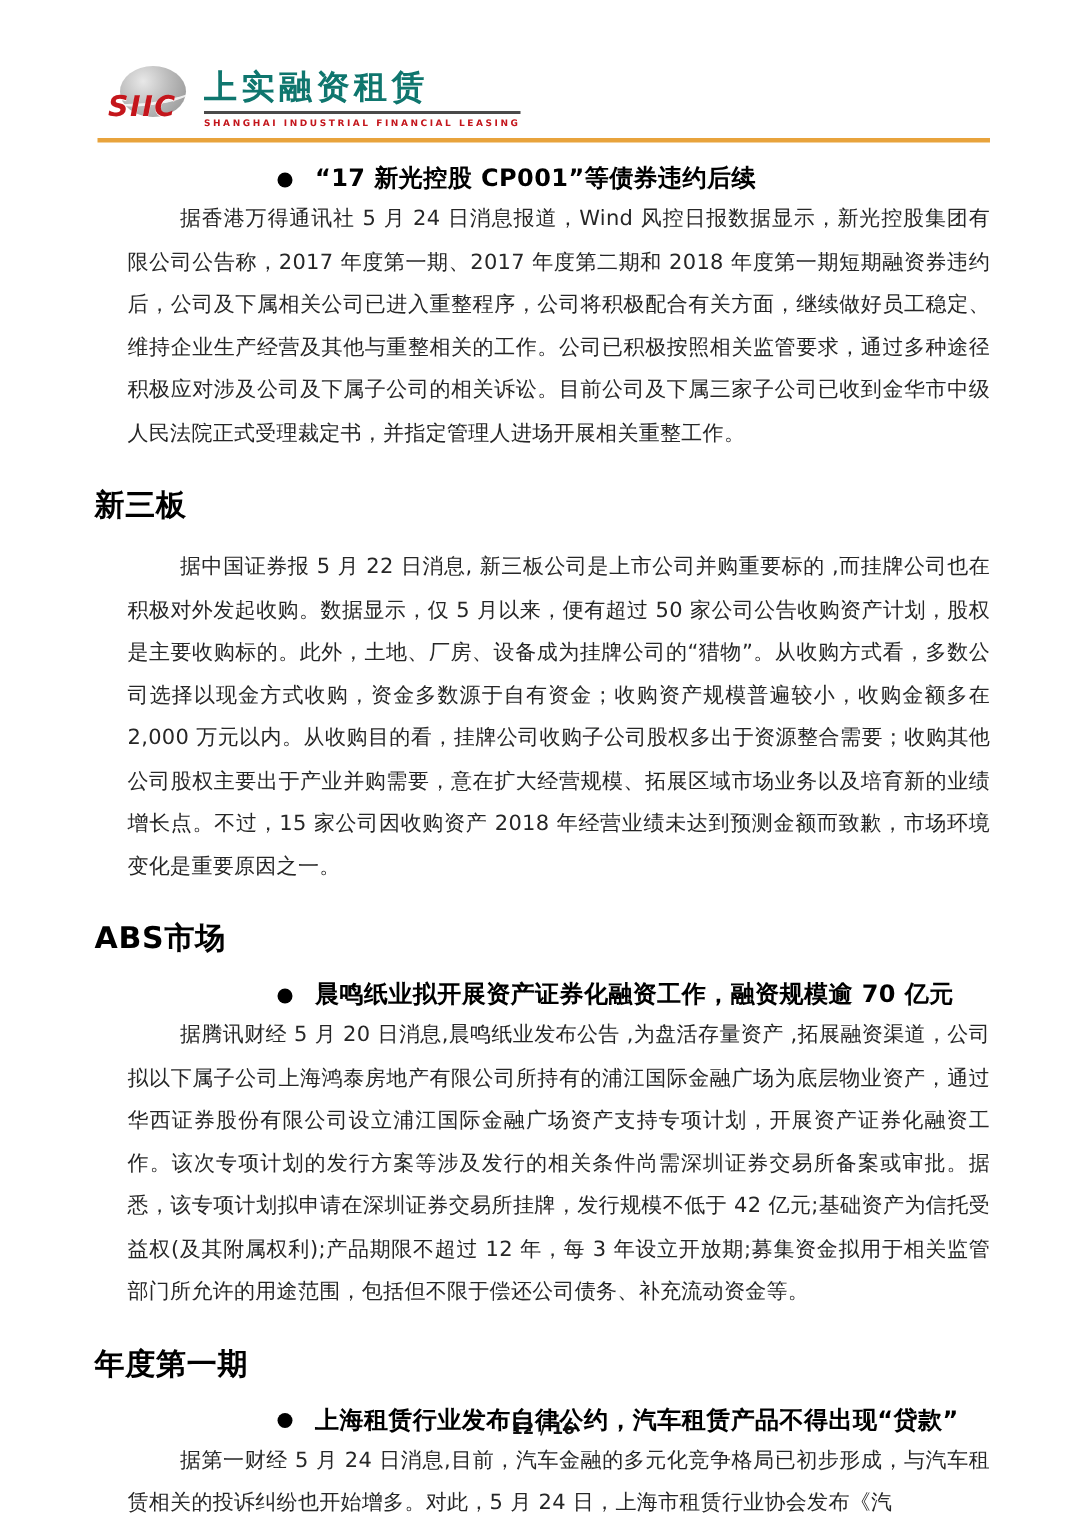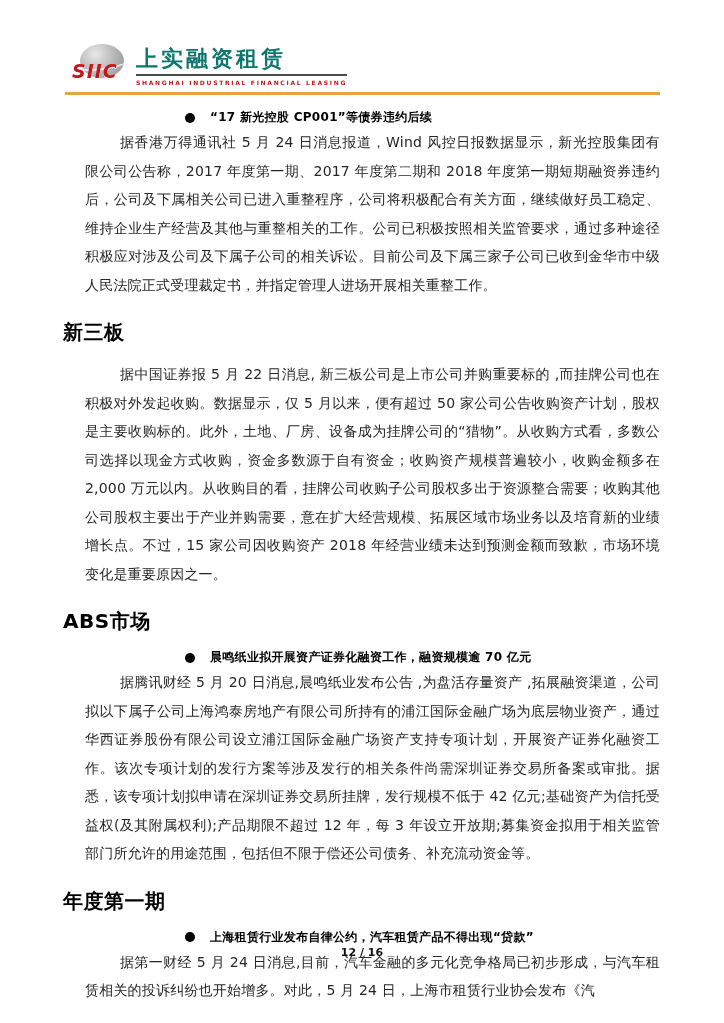--- a/index.html
+++ b/index.html
@@ -40,21 +40,21 @@
   .section-heading {
     font-size:20px; font-weight:bold; color:#000; margin:20px 0 0 -22px;
     letter-spacing:.5px;
   }
   .news-item { margin-top:14px; }
   .item-title-row { display:flex; align-items:center; margin-left:100px; }
   .dot {
     width:10px; height:10px; border-radius:50%; background:#000;
     flex:0 0 auto; margin-right:15px;
   }
-  .item-title { font-size:12px; font-weight:bold; color:#000; letter-spacing:.3px; }
+  .item-title { font-size:16px; font-weight:bold; color:#000; letter-spacing:.3px; }
   .body-para {
     margin-top:2px; font-size:14px; line-height:28.5px; text-align:justify;
     text-indent:35px; color:#262626; letter-spacing:.2px;
   }
   
   .footer {
     position:absolute; left:0; top:946px; width:100%; text-align:center;
     font-size:11px; font-weight:bold; color:#111;
   }
 </style>

